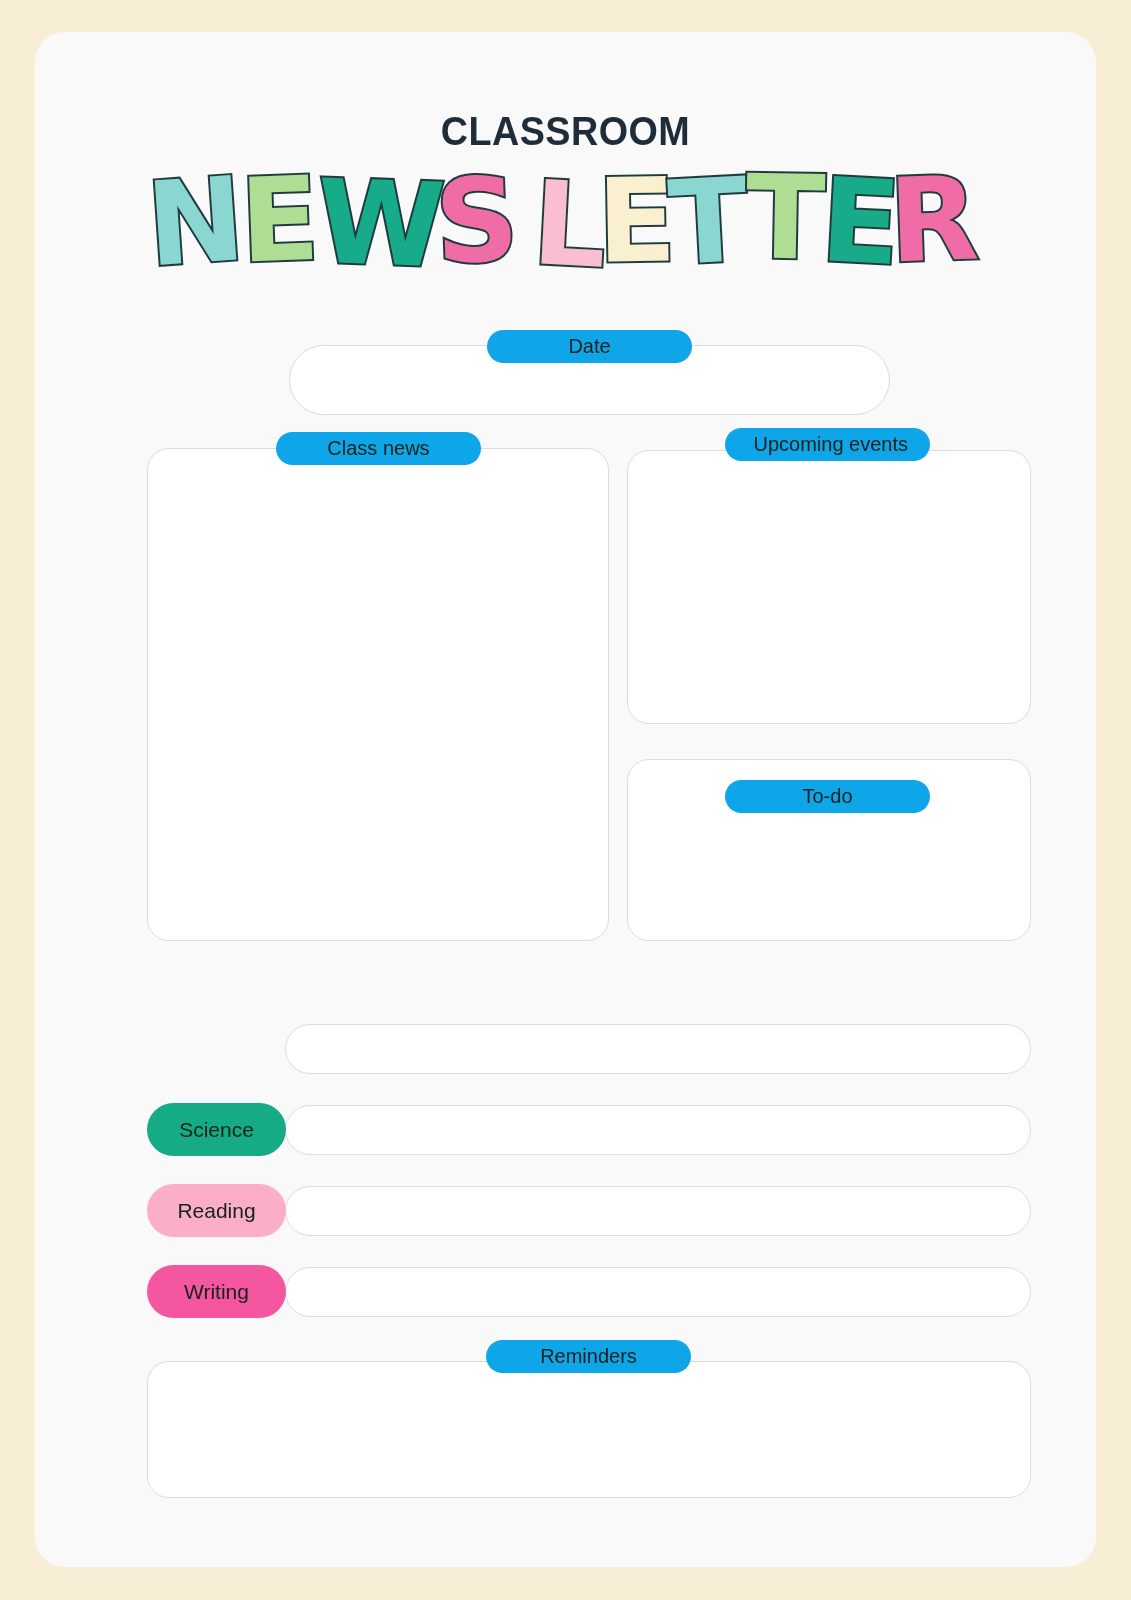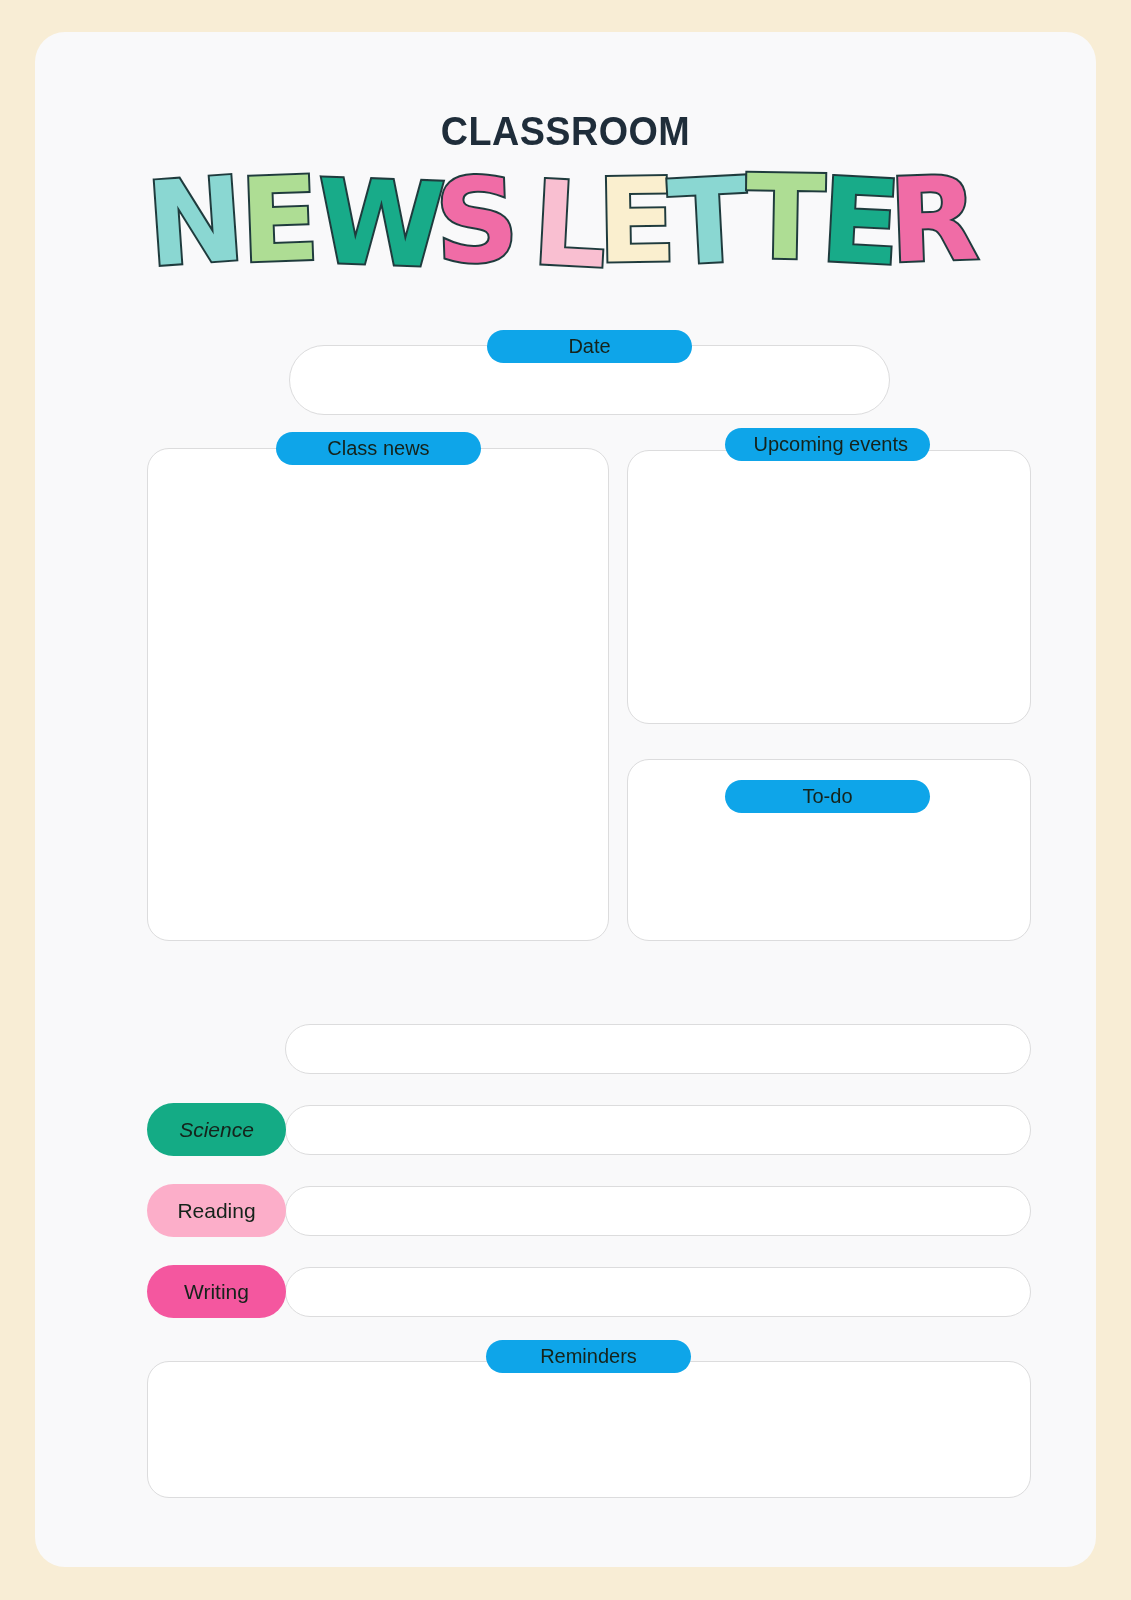--- a/index.html
+++ b/index.html
@@ -150,21 +150,21 @@
   <div class="field-box" style="left:592px; top:418px; width:404px; height:274px; border-radius:22px;"></div>
 
   <div class="pill-label" style="left:690px; top:748px; width:205px;">To-do</div>
   <div class="field-box" style="left:592px; top:727px; width:404px; height:182px; border-radius:22px;"></div>
 
 
   <div id="subjects">
       <div class="subject-row" style="top: 990px;">
         <div class="subject-input"></div>
       </div>
-      <div class="subject-row" style="top: 1071px; font-style: italic;">
+      <div class="subject-row" style="top: 1071px;">
         <div class="subject-input"></div>
         <div class="subject-pill" style="background: rgb(20, 171, 133);">Science</div>
       </div>
       <div class="subject-row" style="top: 1152px;">
         <div class="subject-input"></div>
         <div class="subject-pill" style="background: rgb(252, 174, 201);">Reading</div>
       </div>
       <div class="subject-row" style="top: 1233px;">
         <div class="subject-input"></div>
         <div class="subject-pill" style="background: rgb(244, 87, 159);">Writing</div>

